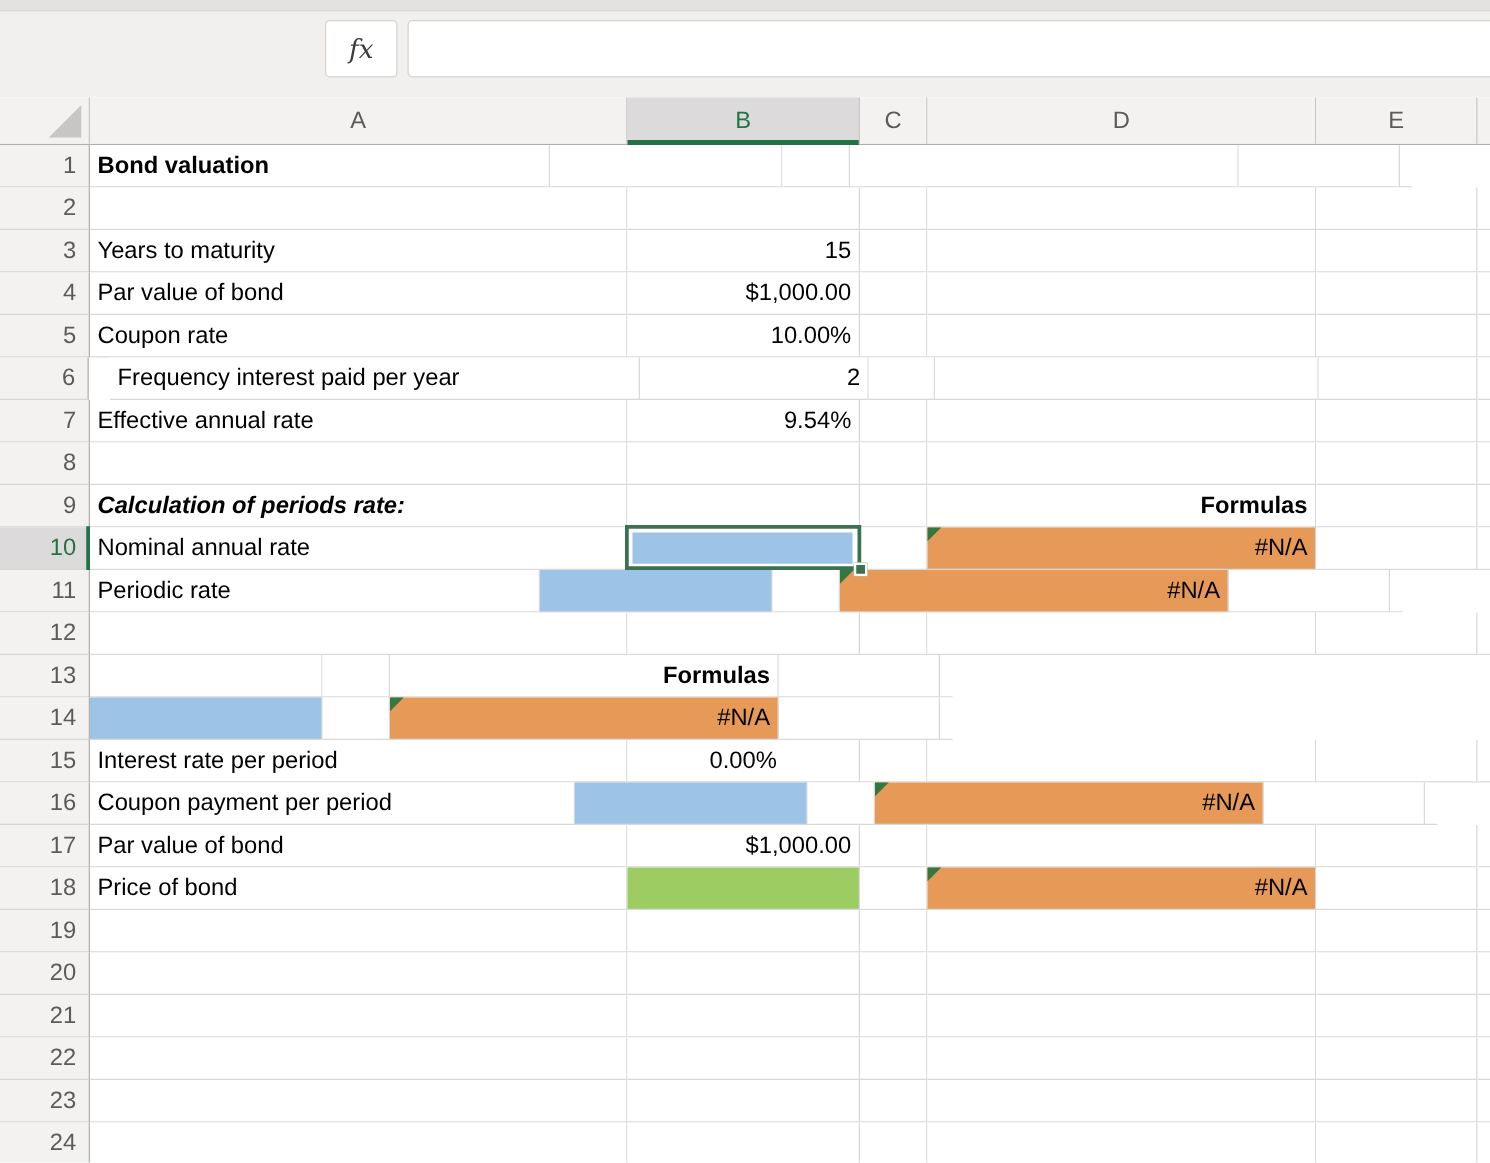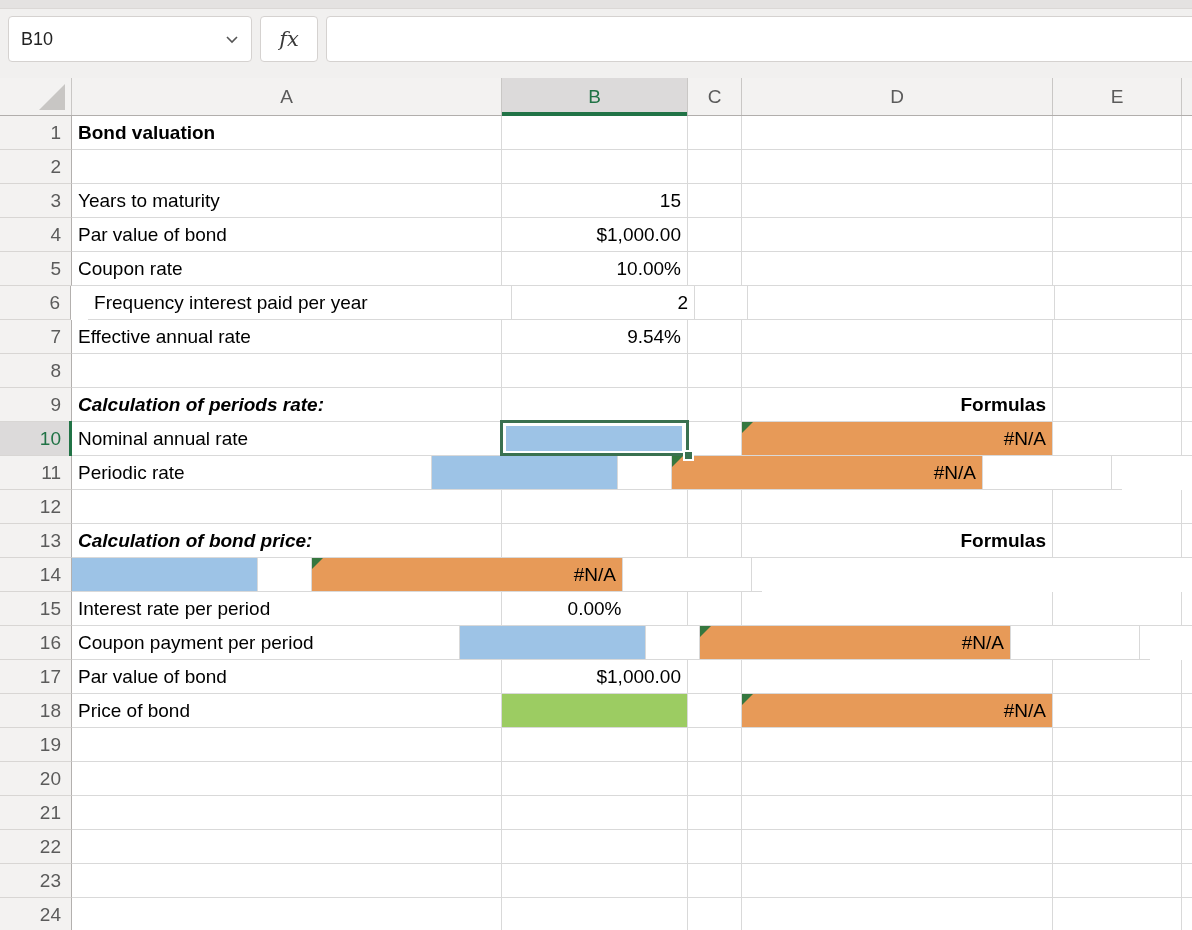--- a/index.html
+++ b/index.html
@@ -78,49 +78,41 @@
   .cell.selected { background:#fff; }
   .sel-fill { position:absolute; left:4px; right:5px; top:4px; bottom:4px; background:var(--fill-blue); }
   .sel-box  { position:absolute; left:-2px; right:-2px; top:-2px; bottom:-1px; border:3px solid var(--sel-border); z-index:4; pointer-events:none; }
   .handle   { position:absolute; right:-7px; bottom:-6px; width:11px; height:11px; background:var(--sel-border); border:2px solid #fff; z-index:5; }
 </style>
 </head>
 <body style="--accent: #217346; --sel-border: #3A7150; --fill-blue: #9DC3E6; --fill-green: #9CCC62; --fill-orange: #E79A58; --err-green: #35773F;">
 
 <div class="chrome">
   <div class="top-strip"></div>
-  <div class="name-box">
-    <span>B10</span>
-    <span class="chev">
-      <svg width="14" height="9" viewBox="0 0 14 9">
-          <polyline points="2,2 7,7 12,2" fill="none" stroke="#555" stroke-width="1.6"></polyline>
-        </svg>
-    </span>
-  </div>
   <div class="fx-box">
     <span>fx</span>
   </div>
   <input class="formula-input" value="" style="">
 </div>
 
 <div class="sheet">
     <div class="hdr-row">
       <div class="corner">
         <div class="tri"></div>
       </div>
       <div class="col-h" style="width: 430px;">A</div>
       <div class="col-h sel" style="width: 186px;">B</div>
       <div class="col-h" style="width: 54px;">C</div>
       <div class="col-h" style="width: 311px;">D</div>
       <div class="col-h" style="width: 129px;">E</div>
       <div class="hdr-sliver"></div>
     </div>
     <div class="grid-row">
       <div class="row-h">1</div>
-      <div class="cell b" style="width: 430px;"><span>Bond valuation</span></div>
+      <div class="cell b" style="width: 368px;"><span>Bond valuation</span></div>
       <div class="cell" style="width: 186px;"></div>
       <div class="cell" style="width: 54px;"></div>
       <div class="cell" style="width: 311px;"></div>
       <div class="cell" style="width: 129px;"></div>
       <div class="sliver"></div>
     </div>
     <div class="grid-row">
       <div class="row-h">2</div>
       <div class="cell" style="width: 430px;"></div>
       <div class="cell" style="width: 186px;"></div>
@@ -218,21 +210,20 @@
       <div class="row-h">12</div>
       <div class="cell" style="width: 430px;"></div>
       <div class="cell" style="width: 186px;"></div>
       <div class="cell" style="width: 54px;"></div>
       <div class="cell" style="width: 311px;"></div>
       <div class="cell" style="width: 129px;"></div>
       <div class="sliver"></div>
     </div>
     <div class="grid-row">
       <div class="row-h">13</div>
-      <div class="cell b i" style="width: 430px;"><span>Calculation of bond price:</span></div>
       <div class="cell" style="width: 186px;"></div>
       <div class="cell" style="width: 54px;"></div>
       <div class="cell al-c b" style="width: 311px;"><span>Formulas</span></div>
       <div class="cell" style="width: 129px;"></div>
       <div class="sliver"></div>
     </div>
     <div class="grid-row">
       <div class="row-h">14</div>
       <div class="cell f-blue" style="width: 186px;"></div>
       <div class="cell" style="width: 54px;"></div>

